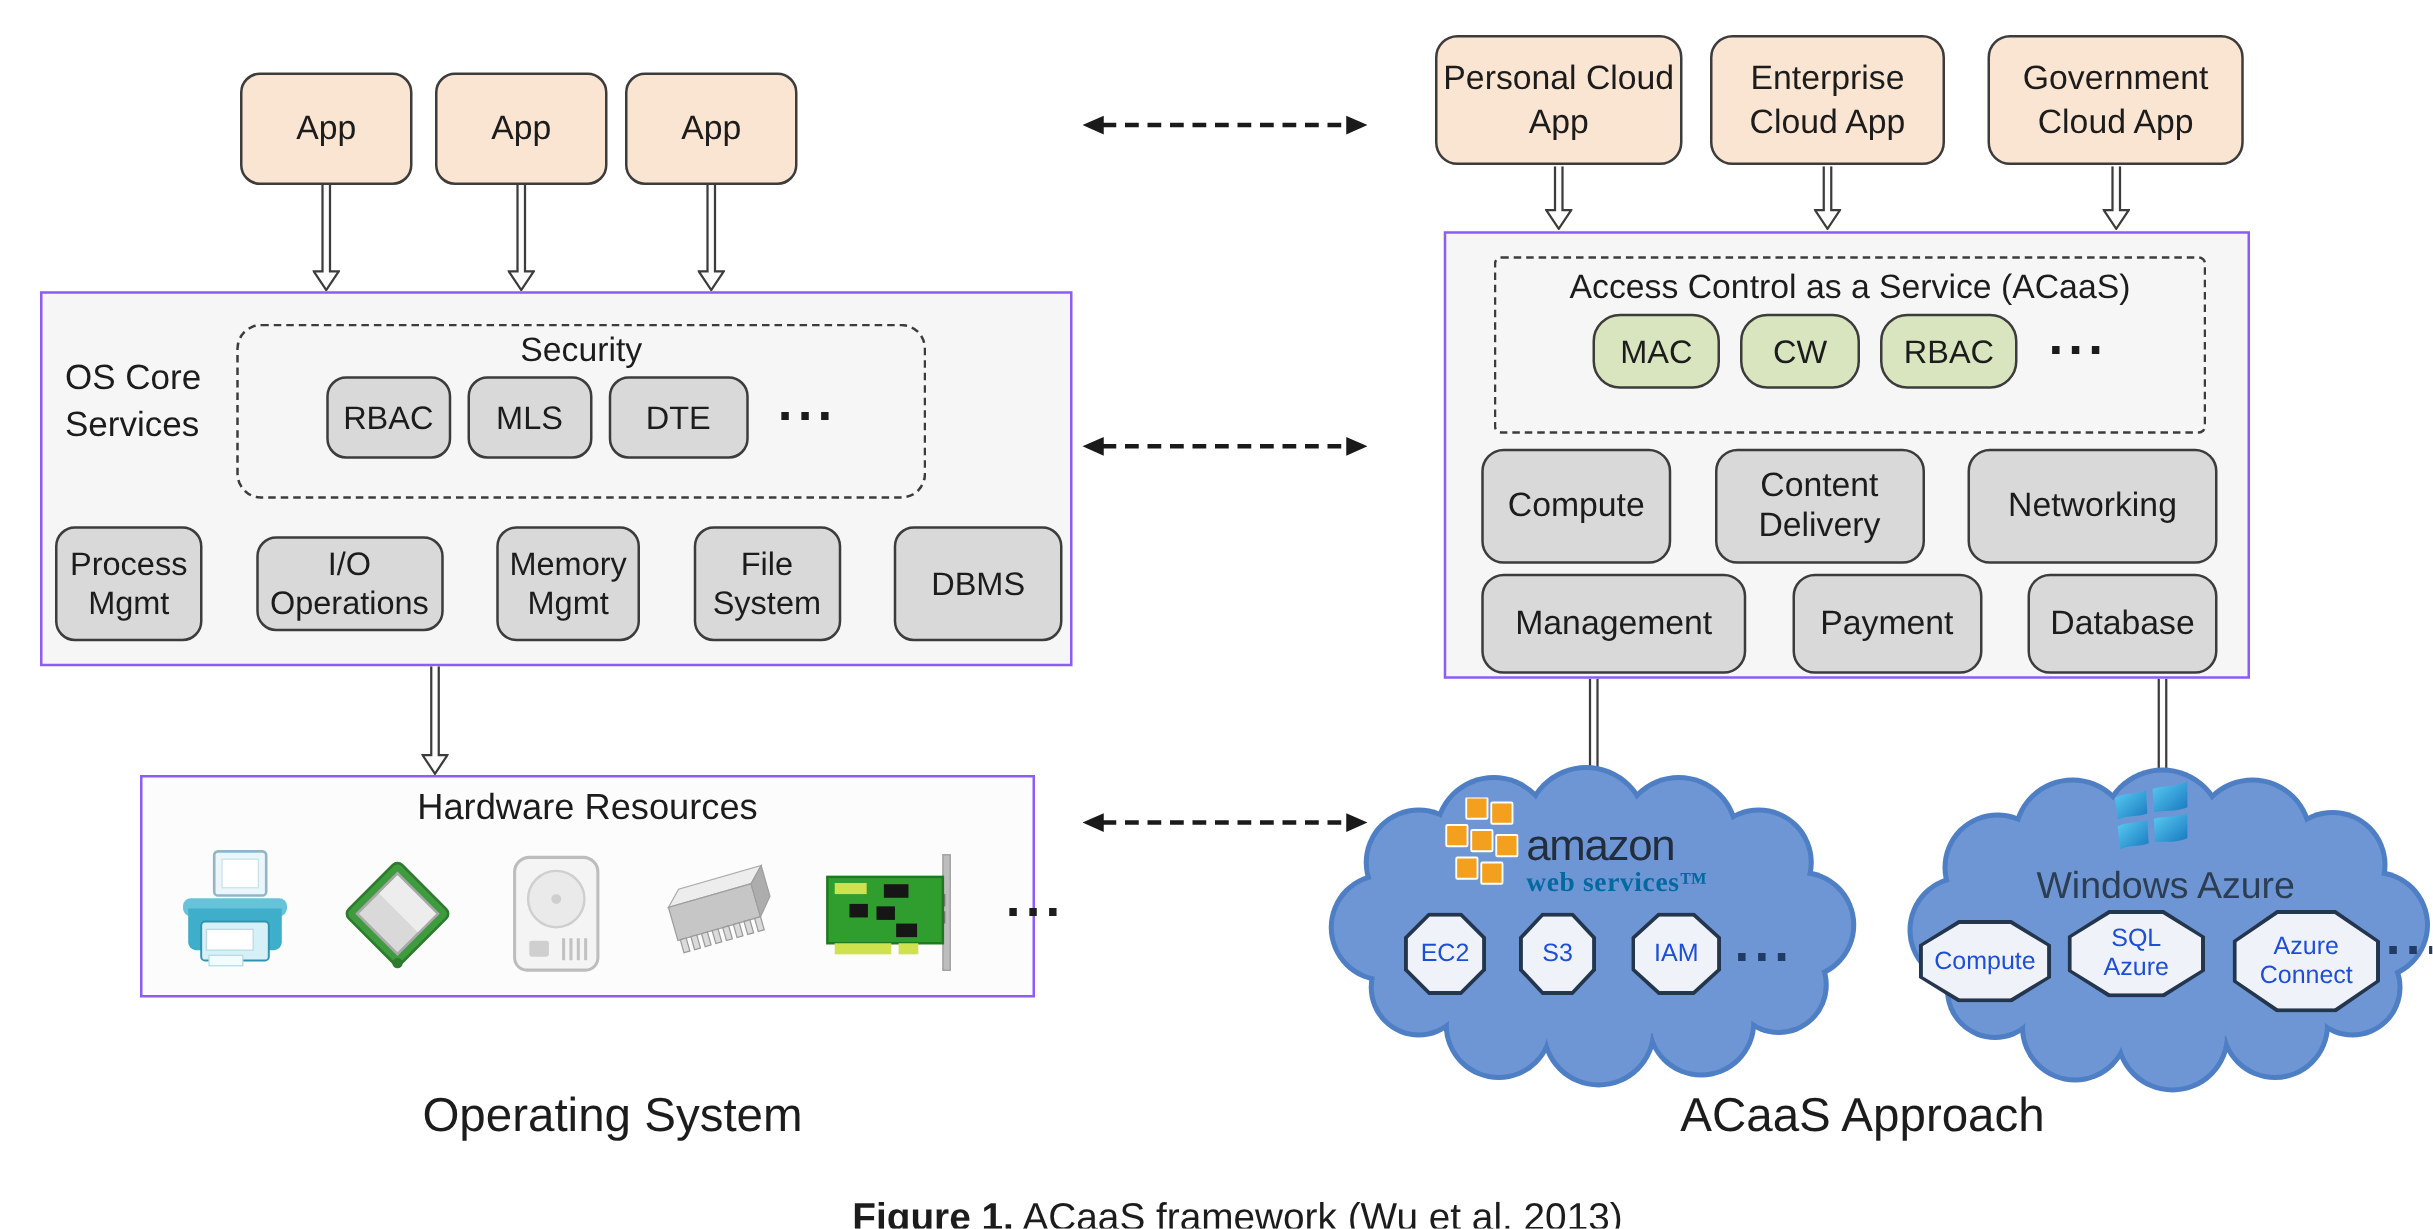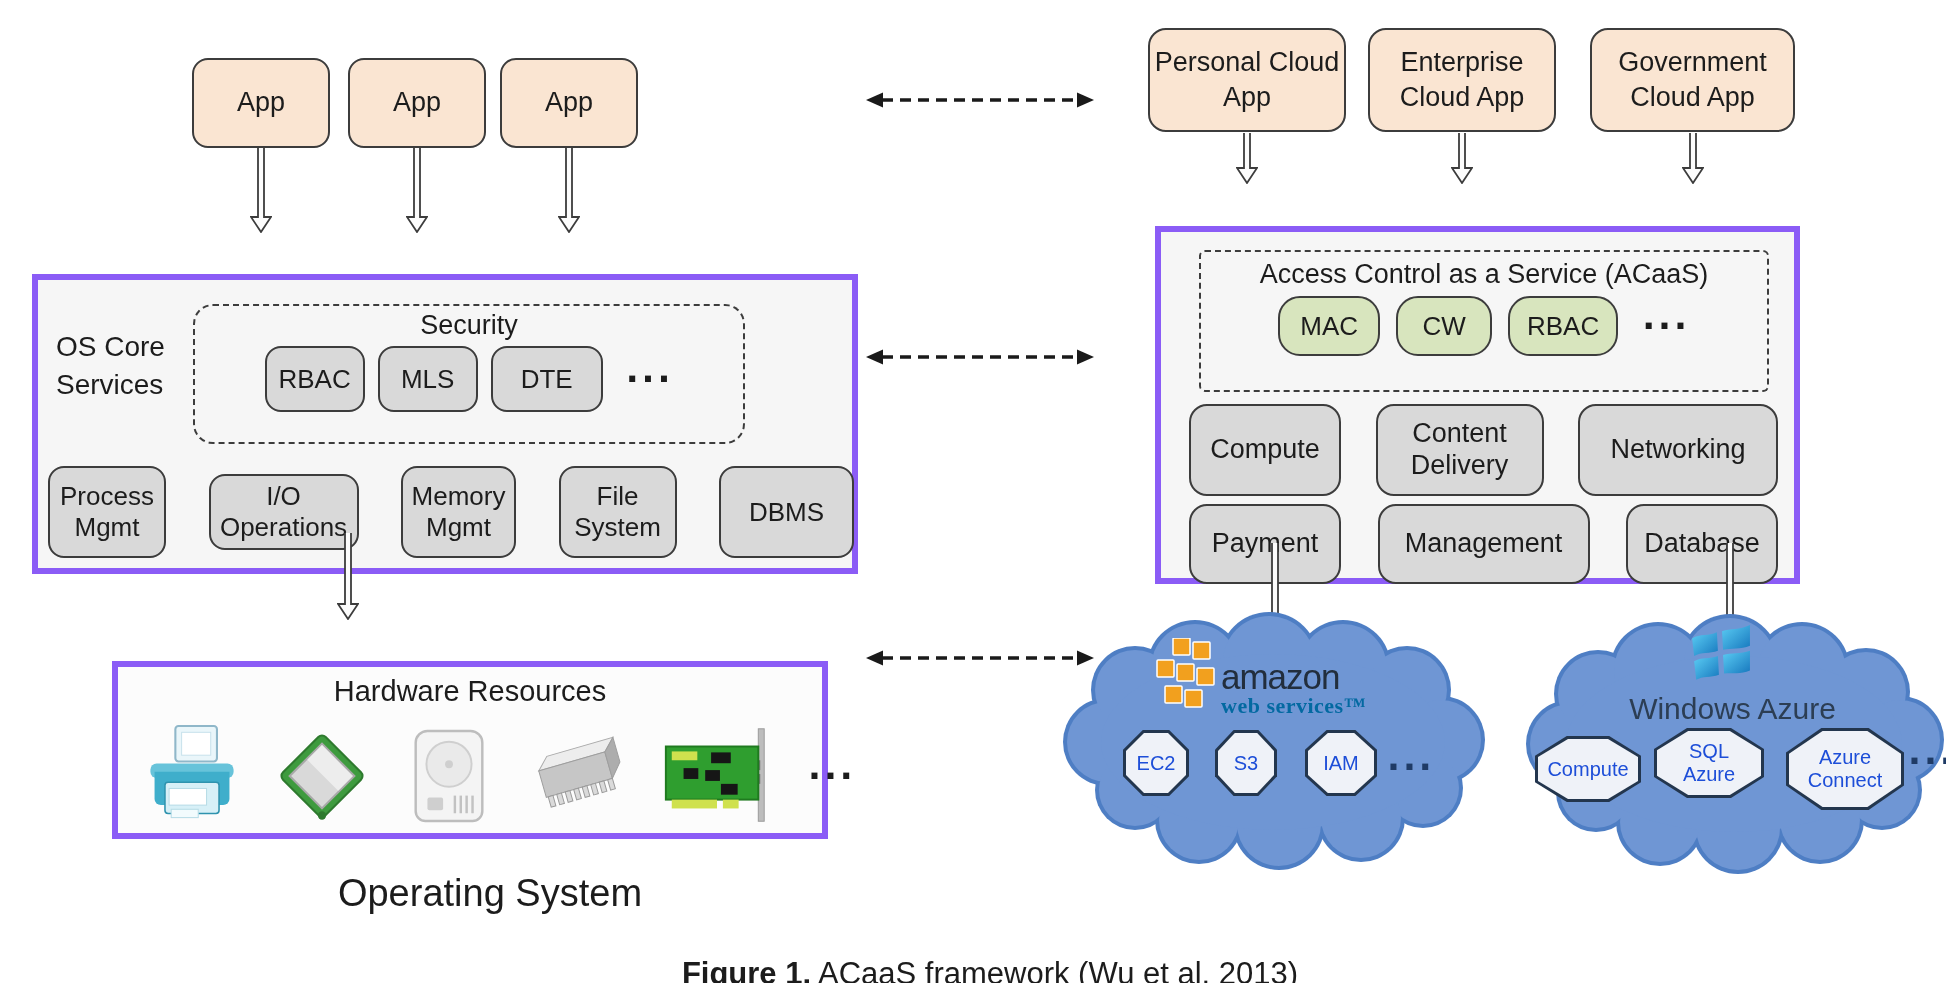--- a/index.html
+++ b/index.html
@@ -7,21 +7,21 @@
   .canvas{position:relative;width:1946px;height:983px;background:#ffffff;overflow:hidden;}
 
   .abs{position:absolute;}
   .box{position:absolute;display:flex;align-items:center;justify-content:center;
        text-align:center;border:2px solid #3c3c3c;box-sizing:border-box;line-height:1.18;}
   .app{background:#FAE5D2;border-radius:16px;font-size:27px;}
   .rapp{background:#FAE5D2;border-radius:18px;font-size:27px;line-height:1.3;}
   .gray{background:#D9D9D9;border-radius:16px;font-size:26px;}
   .gray2{background:#D9D9D9;border-radius:18px;font-size:27px;}
   .green{background:#D8E5BE;border-radius:22px;font-size:26px;}
-  .panel{position:absolute;background:#F6F6F6;border:6px solid #8b5cf6;box-sizing:border-box;margin-top:41px;}
+  .panel{position:absolute;background:#F6F6F6;border:2px solid #8b5cf6;box-sizing:border-box;}
   .dashedbox{position:absolute;border:2px dashed #3c3c3c;border-radius:20px;box-sizing:border-box;
              display:flex;flex-direction:column;align-items:center;}
   .dash-title{font-size:27px;margin-top:4px;}
   .hrow{display:flex;align-items:center;}
   .rowflex{position:absolute;display:flex;justify-content:space-between;align-items:center;}
   .cell{position:relative;display:flex;align-items:center;justify-content:center;text-align:center;
         border:2px solid #3c3c3c;box-sizing:border-box;line-height:1.18;}
   .dots{font-family:"DejaVu Sans",sans-serif;font-weight:800;font-size:34px;line-height:34px;
         letter-spacing:3px;transform:translateY(-9px);}
   .dots-blue{color:#1F3B66;}
@@ -240,25 +240,25 @@
           <span>Compute</span>
         </div>
       <div class="cell gray2" style="width:168px;height:92px;padding:0 14px">
           <span>Content Delivery</span>
         </div>
       <div class="cell gray2" style="width:200px;height:92px">
           <span>Networking</span>
         </div>
     </div>
     <div class="rowflex" style="left:28px;top:272px;width:589px;height:80px">
+      <div class="cell gray2" style="width:212px;height:80px">
+          <span>Management</span>
+        </div>
       <div class="cell gray2" style="width:152px;height:80px">
           <span>Payment</span>
-        </div>
-      <div class="cell gray2" style="width:212px;height:80px">
-          <span>Management</span>
         </div>
       <div class="cell gray2" style="width:152px;height:80px">
           <span>Database</span>
         </div>
     </div>
   </div>
 
   <svg class="abs" style="left:1264px;top:543px" width="22" height="100" viewBox="0 0 22 100">
       <path d="M8 0 V84 H1 L11 99 L21 84 H14 V0" fill="#FCFCFC" stroke="#3c3c3c" stroke-width="1.8"></path>
     </svg>
@@ -397,19 +397,20 @@
     </div>
     <div class="oct" style="left:266px;top:116px;width:118px;height:82px">
       <div class="oct-outer"></div>
         <div class="oct-inner" style="padding:0 10px">
           <span>Azure Connect</span>
         </div>
     </div>
     <span class="dots dots-blue abs" style="left:388px;top:132px">...</span>
   </div>
 
+  <div class="label-big" style="left:1280px;top:872px;width:420px">ACaaS Approach</div>
 
   <div class="caption" style="left:555px;top:956px;width:870px">
     <b>Figure 1.</b>
     <span>ACaaS framework (Wu et al. 2013)</span>
   </div>
 
 </div>
 
 </body></html>

